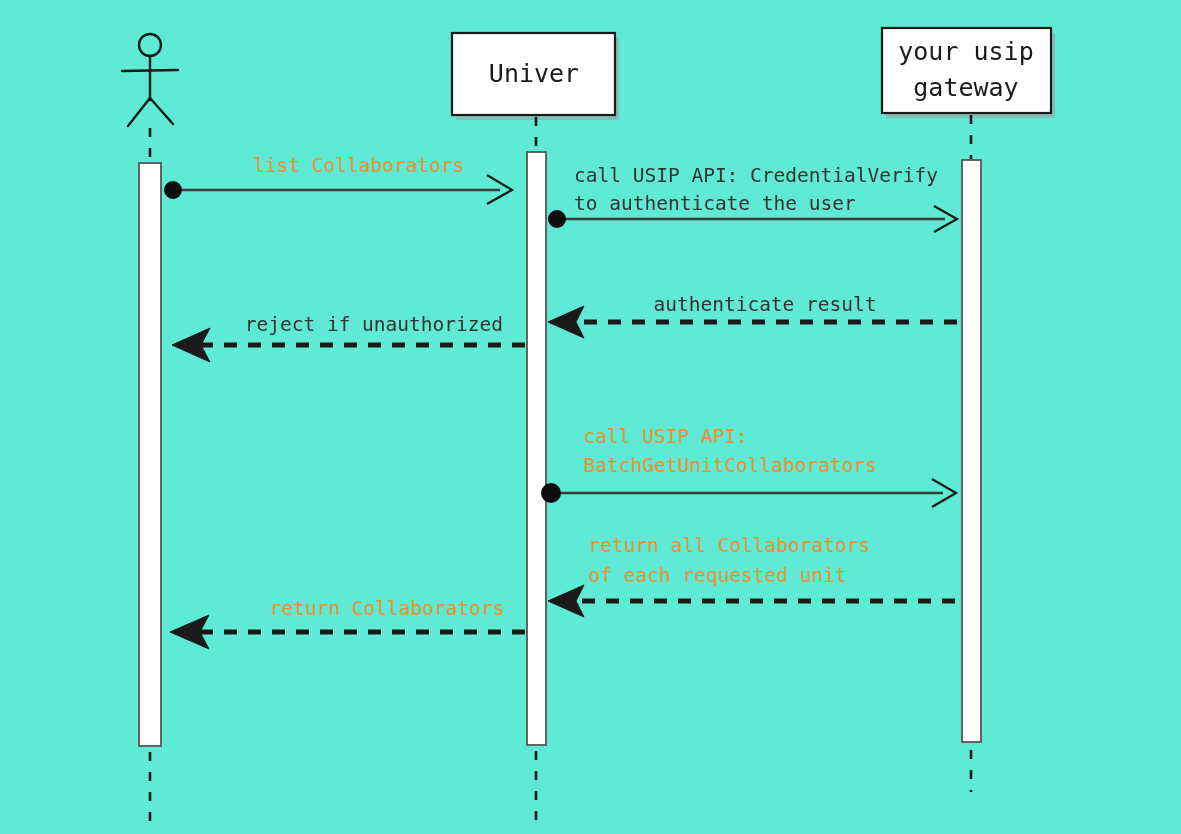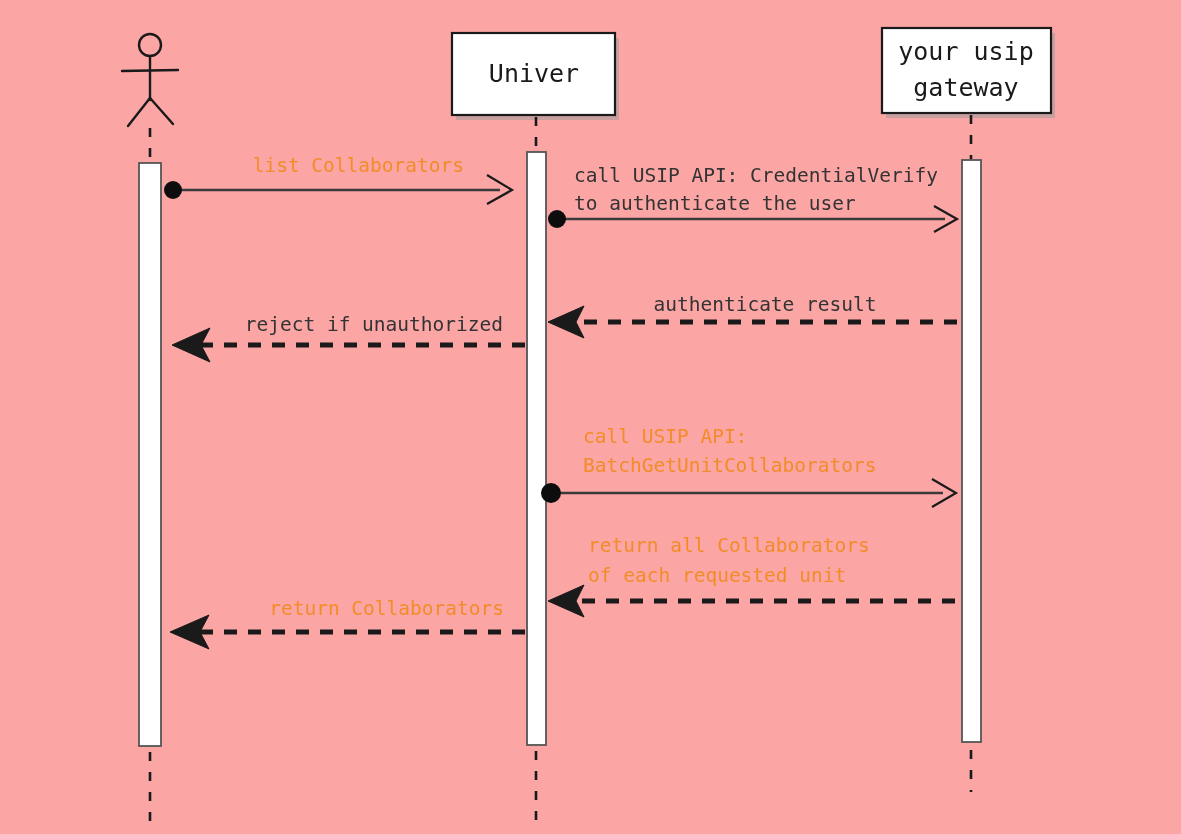--- a/index.html
+++ b/index.html
@@ -7,21 +7,21 @@
     padding: 0;
     background: #ffffff;
   }
   body {
     font-family: "DejaVu Sans Mono", monospace;
   }
   #diagram-root {
     position: relative;
     width: 1181px;
     height: 834px;
-    background: #fca5a5;
+    background: #5eead4;
     overflow: hidden;
   }
   #seq-svg {
     position: absolute;
     left: 0;
     top: 0;
     width: 1181px;
     height: 834px;
     display: block;
   }

